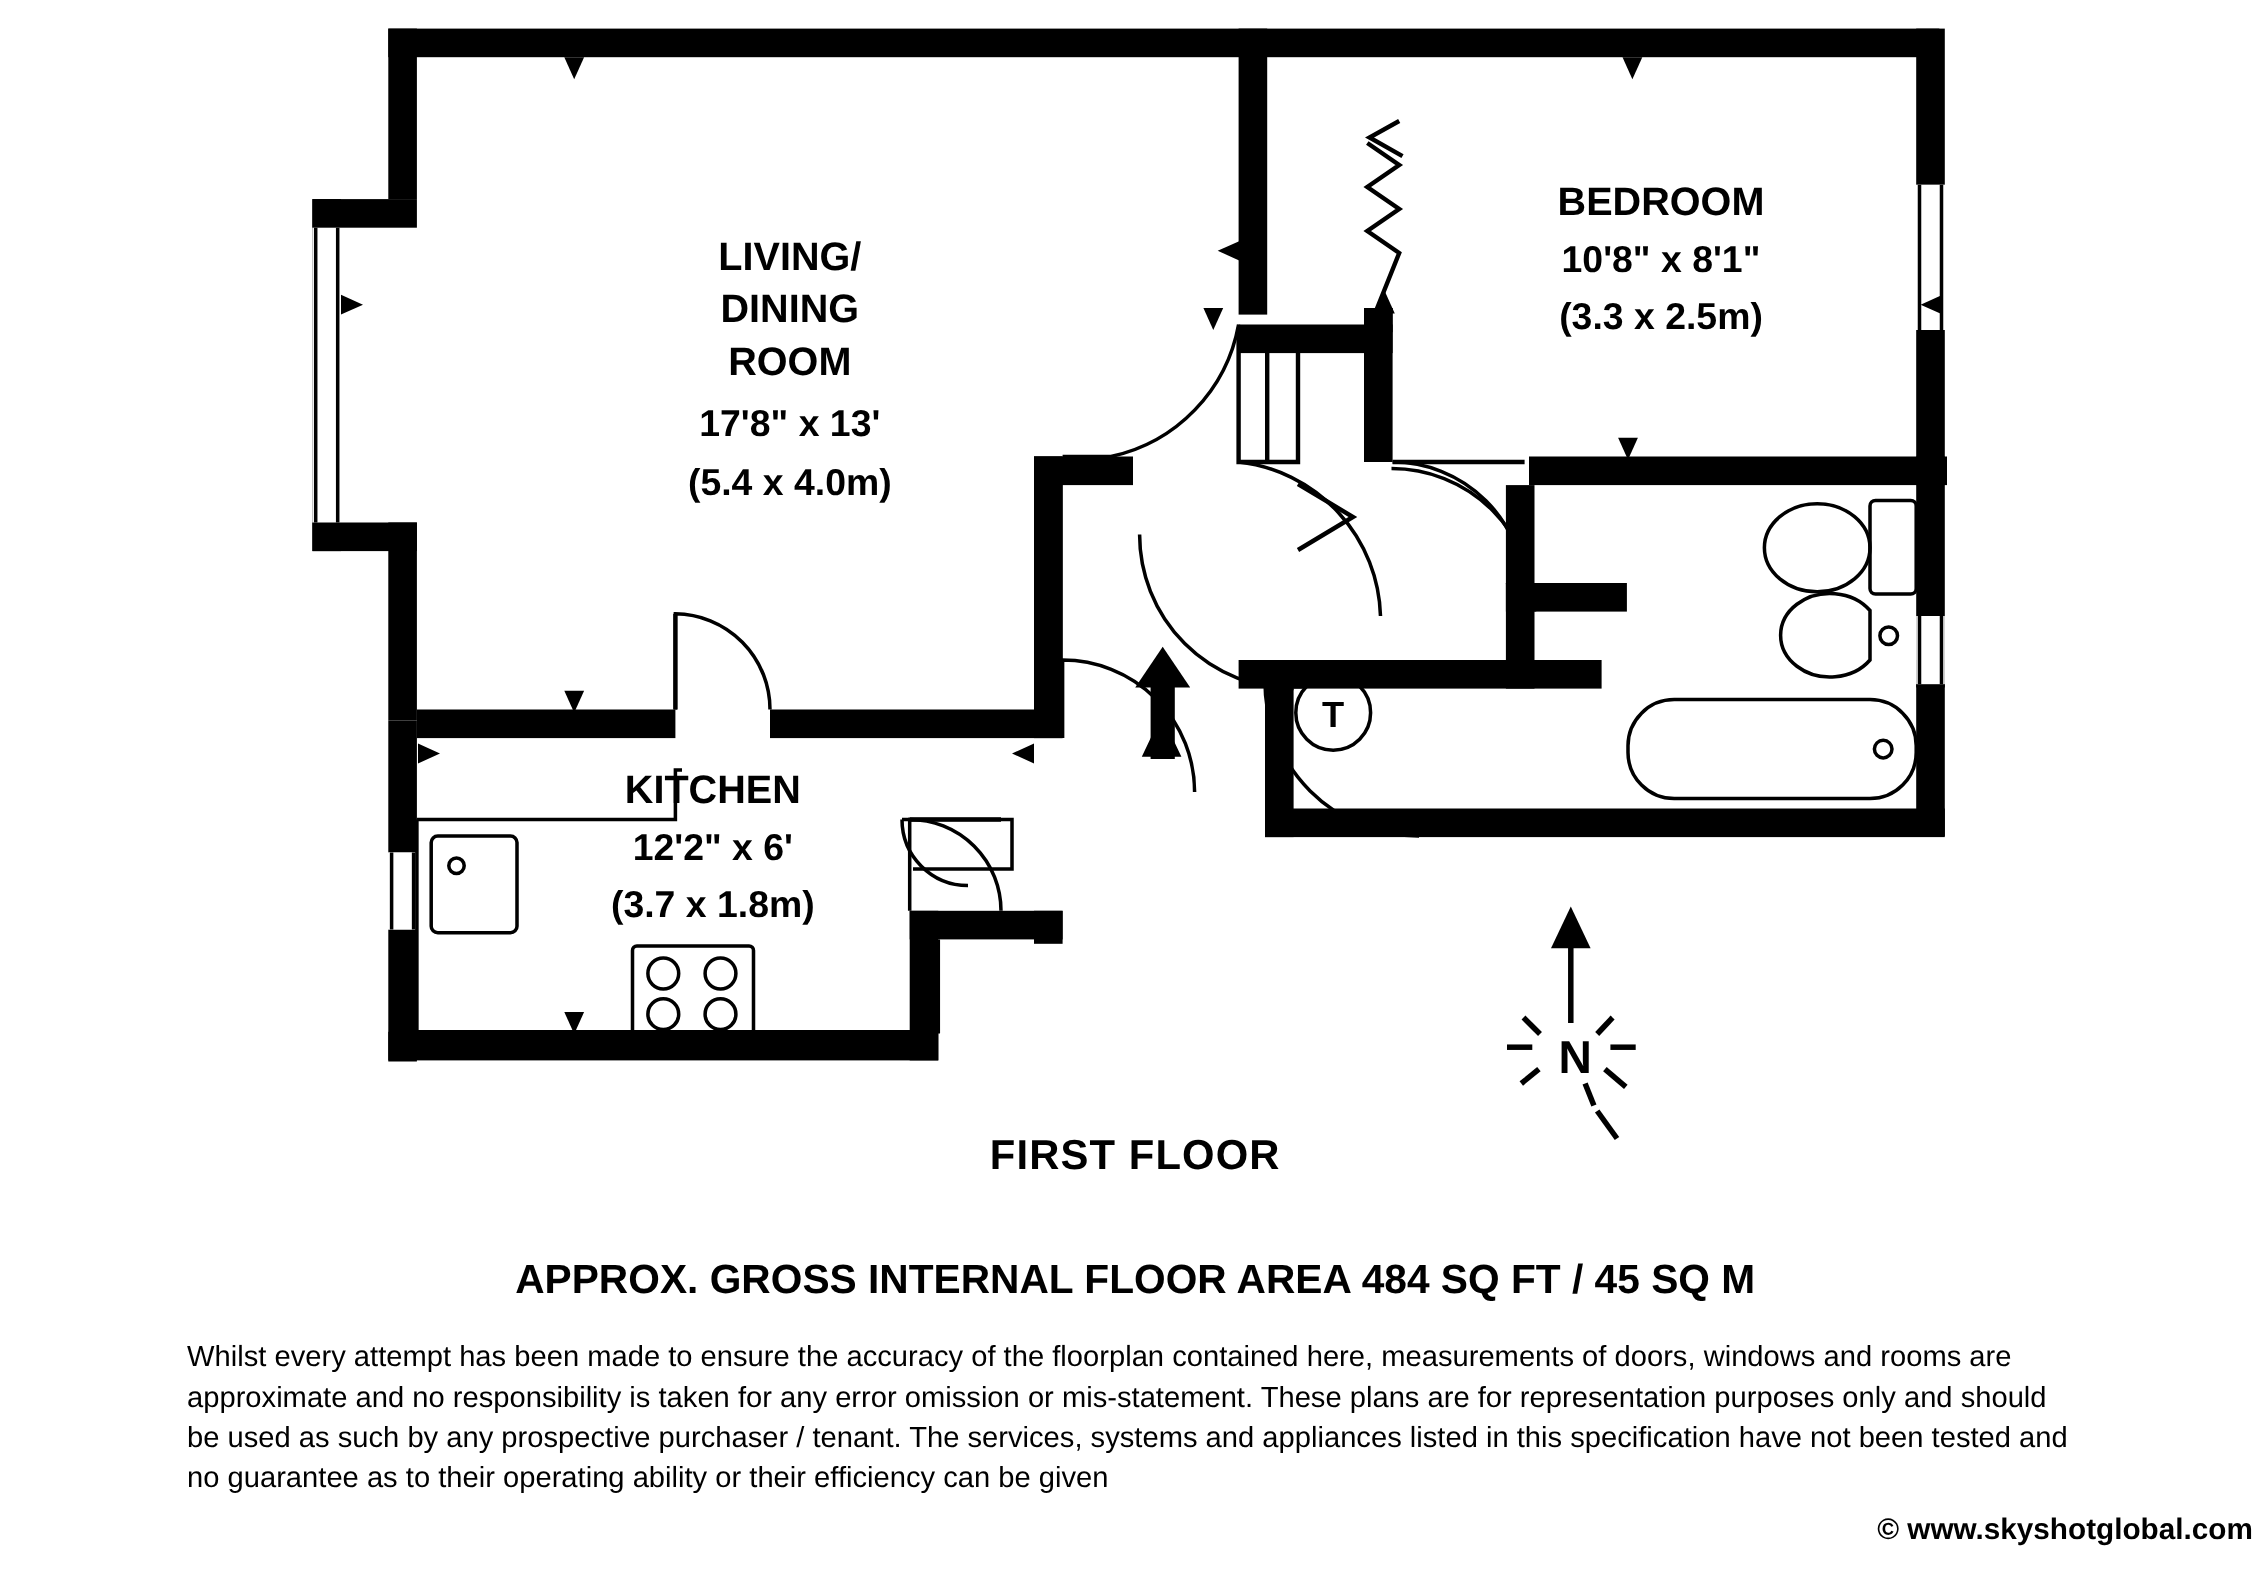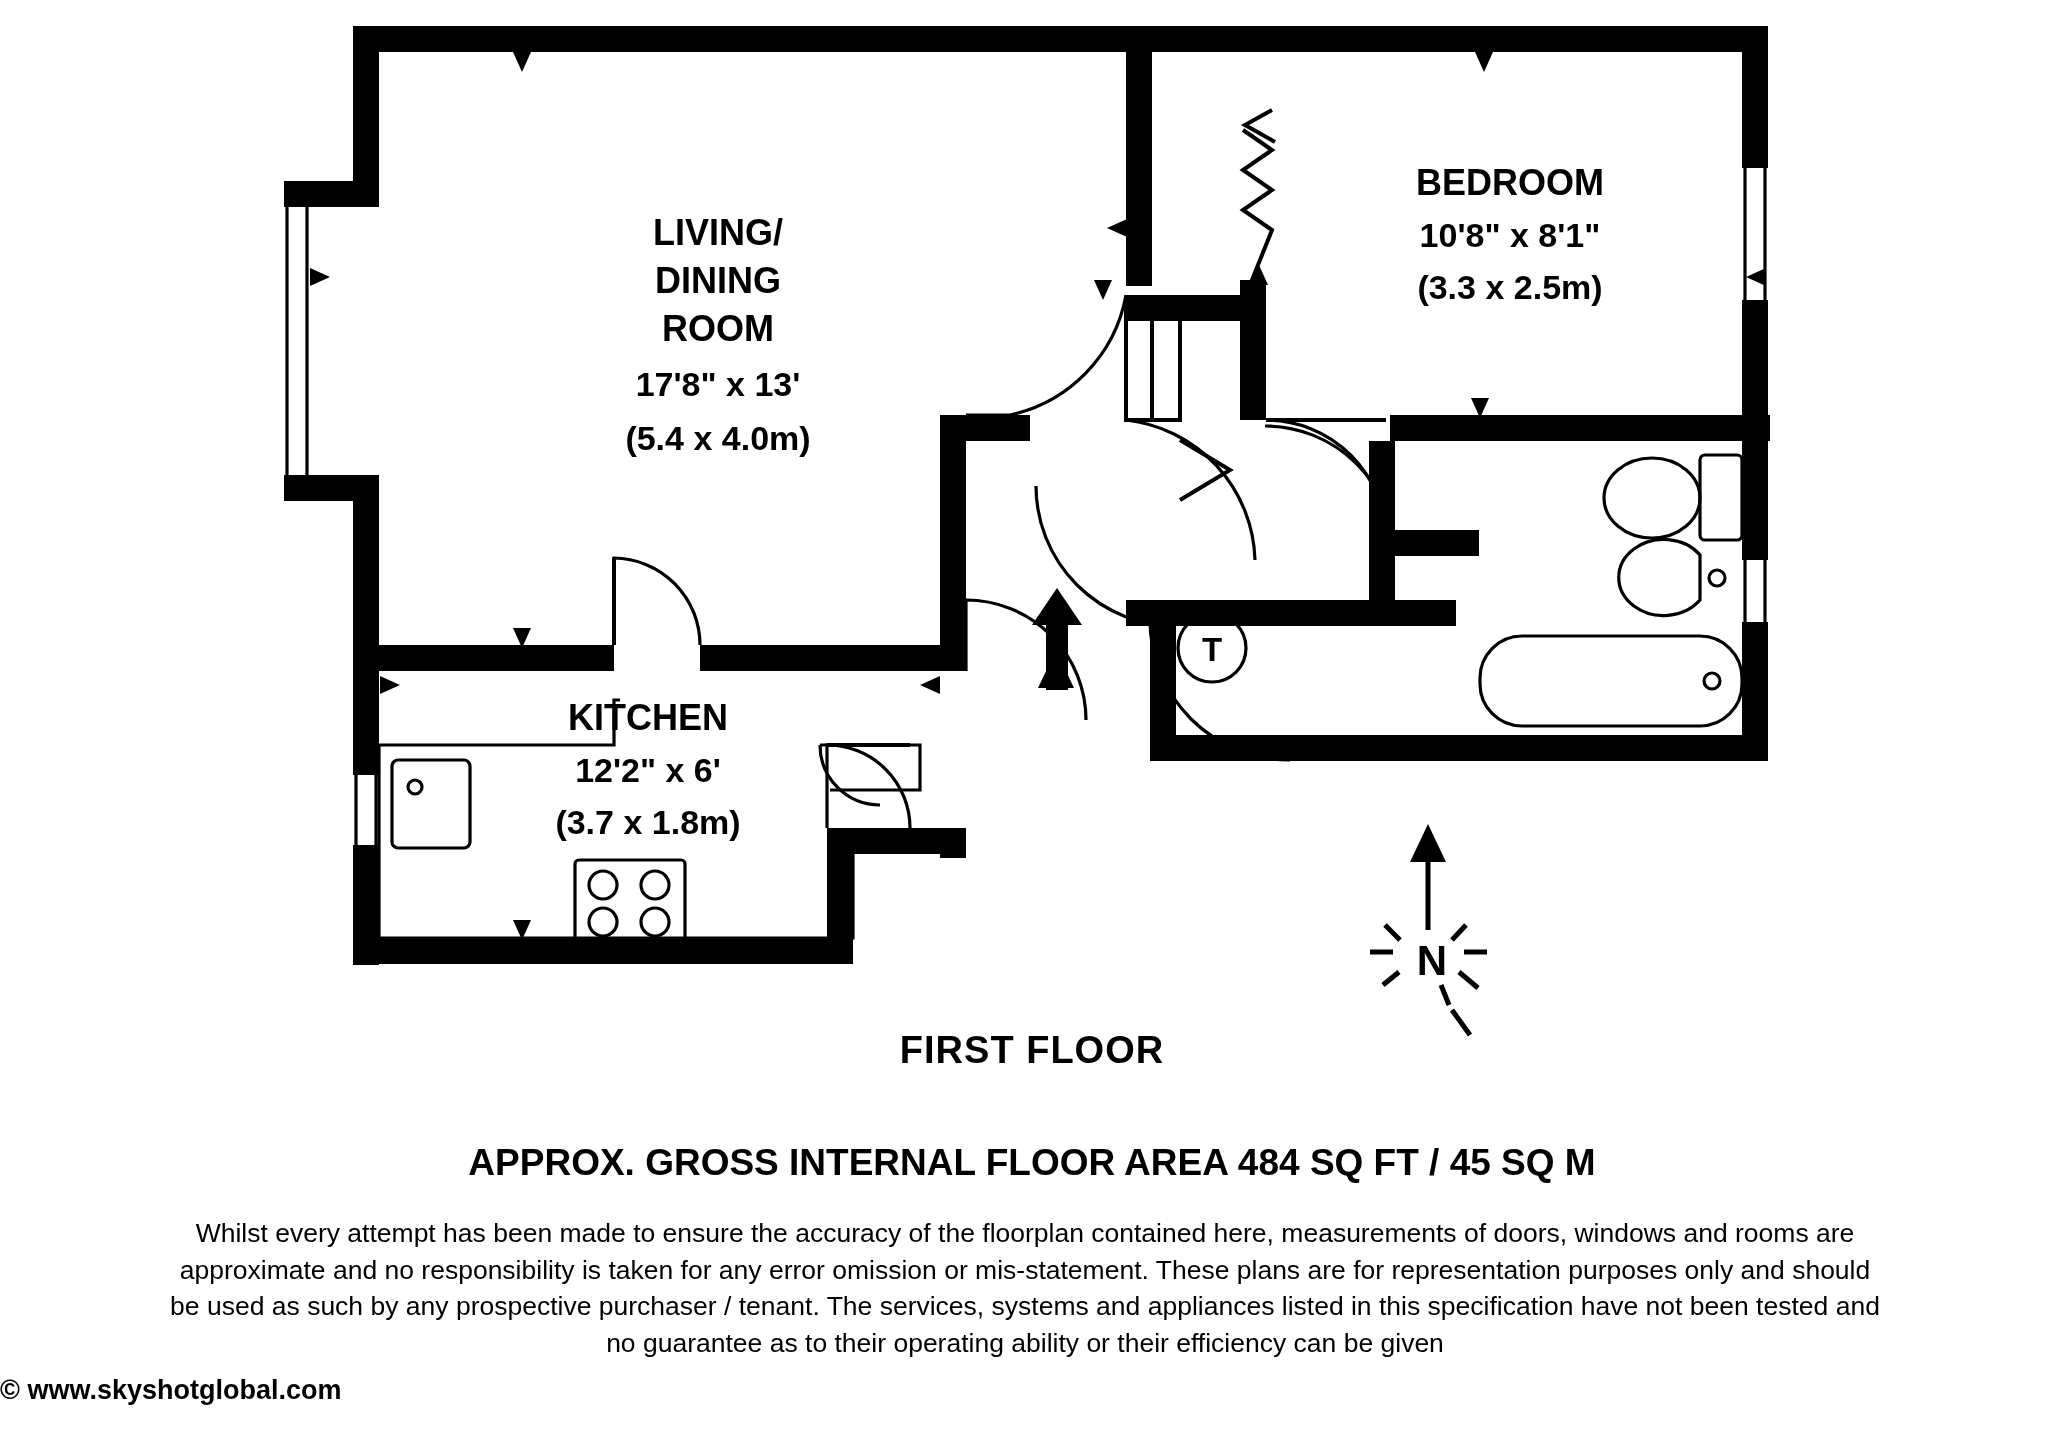--- a/index.html
+++ b/index.html
@@ -52,31 +52,30 @@
     font-size: 37px;
     font-weight: bold;
     text-anchor: middle;
     fill: #000;
   }
   .disclaimer {
     position: absolute;
     left: 170px;
     top: 1215px;
     width: 1710px;
-    text-align: center;
     font-size: 26.5px;
     line-height: 1.38;
     color: #000;
   }
   .copyright {
     position: absolute;
     left: 0;
     top: 1375px;
     width: 2048px;
-    text-align: left;
+    text-align: right;
     font-size: 27px;
     font-weight: bold;
     color: #000;
   }
   .wall { fill: #000; }
   .thin { fill: none; stroke: #000; stroke-width: 3.2; }
   .thin2 { fill: none; stroke: #000; stroke-width: 4; }
   .arc { fill: none; stroke: #000; stroke-width: 3.2; }
   .compass-line { stroke: #000; stroke-width: 5; fill: none; }
   .compass-n {

